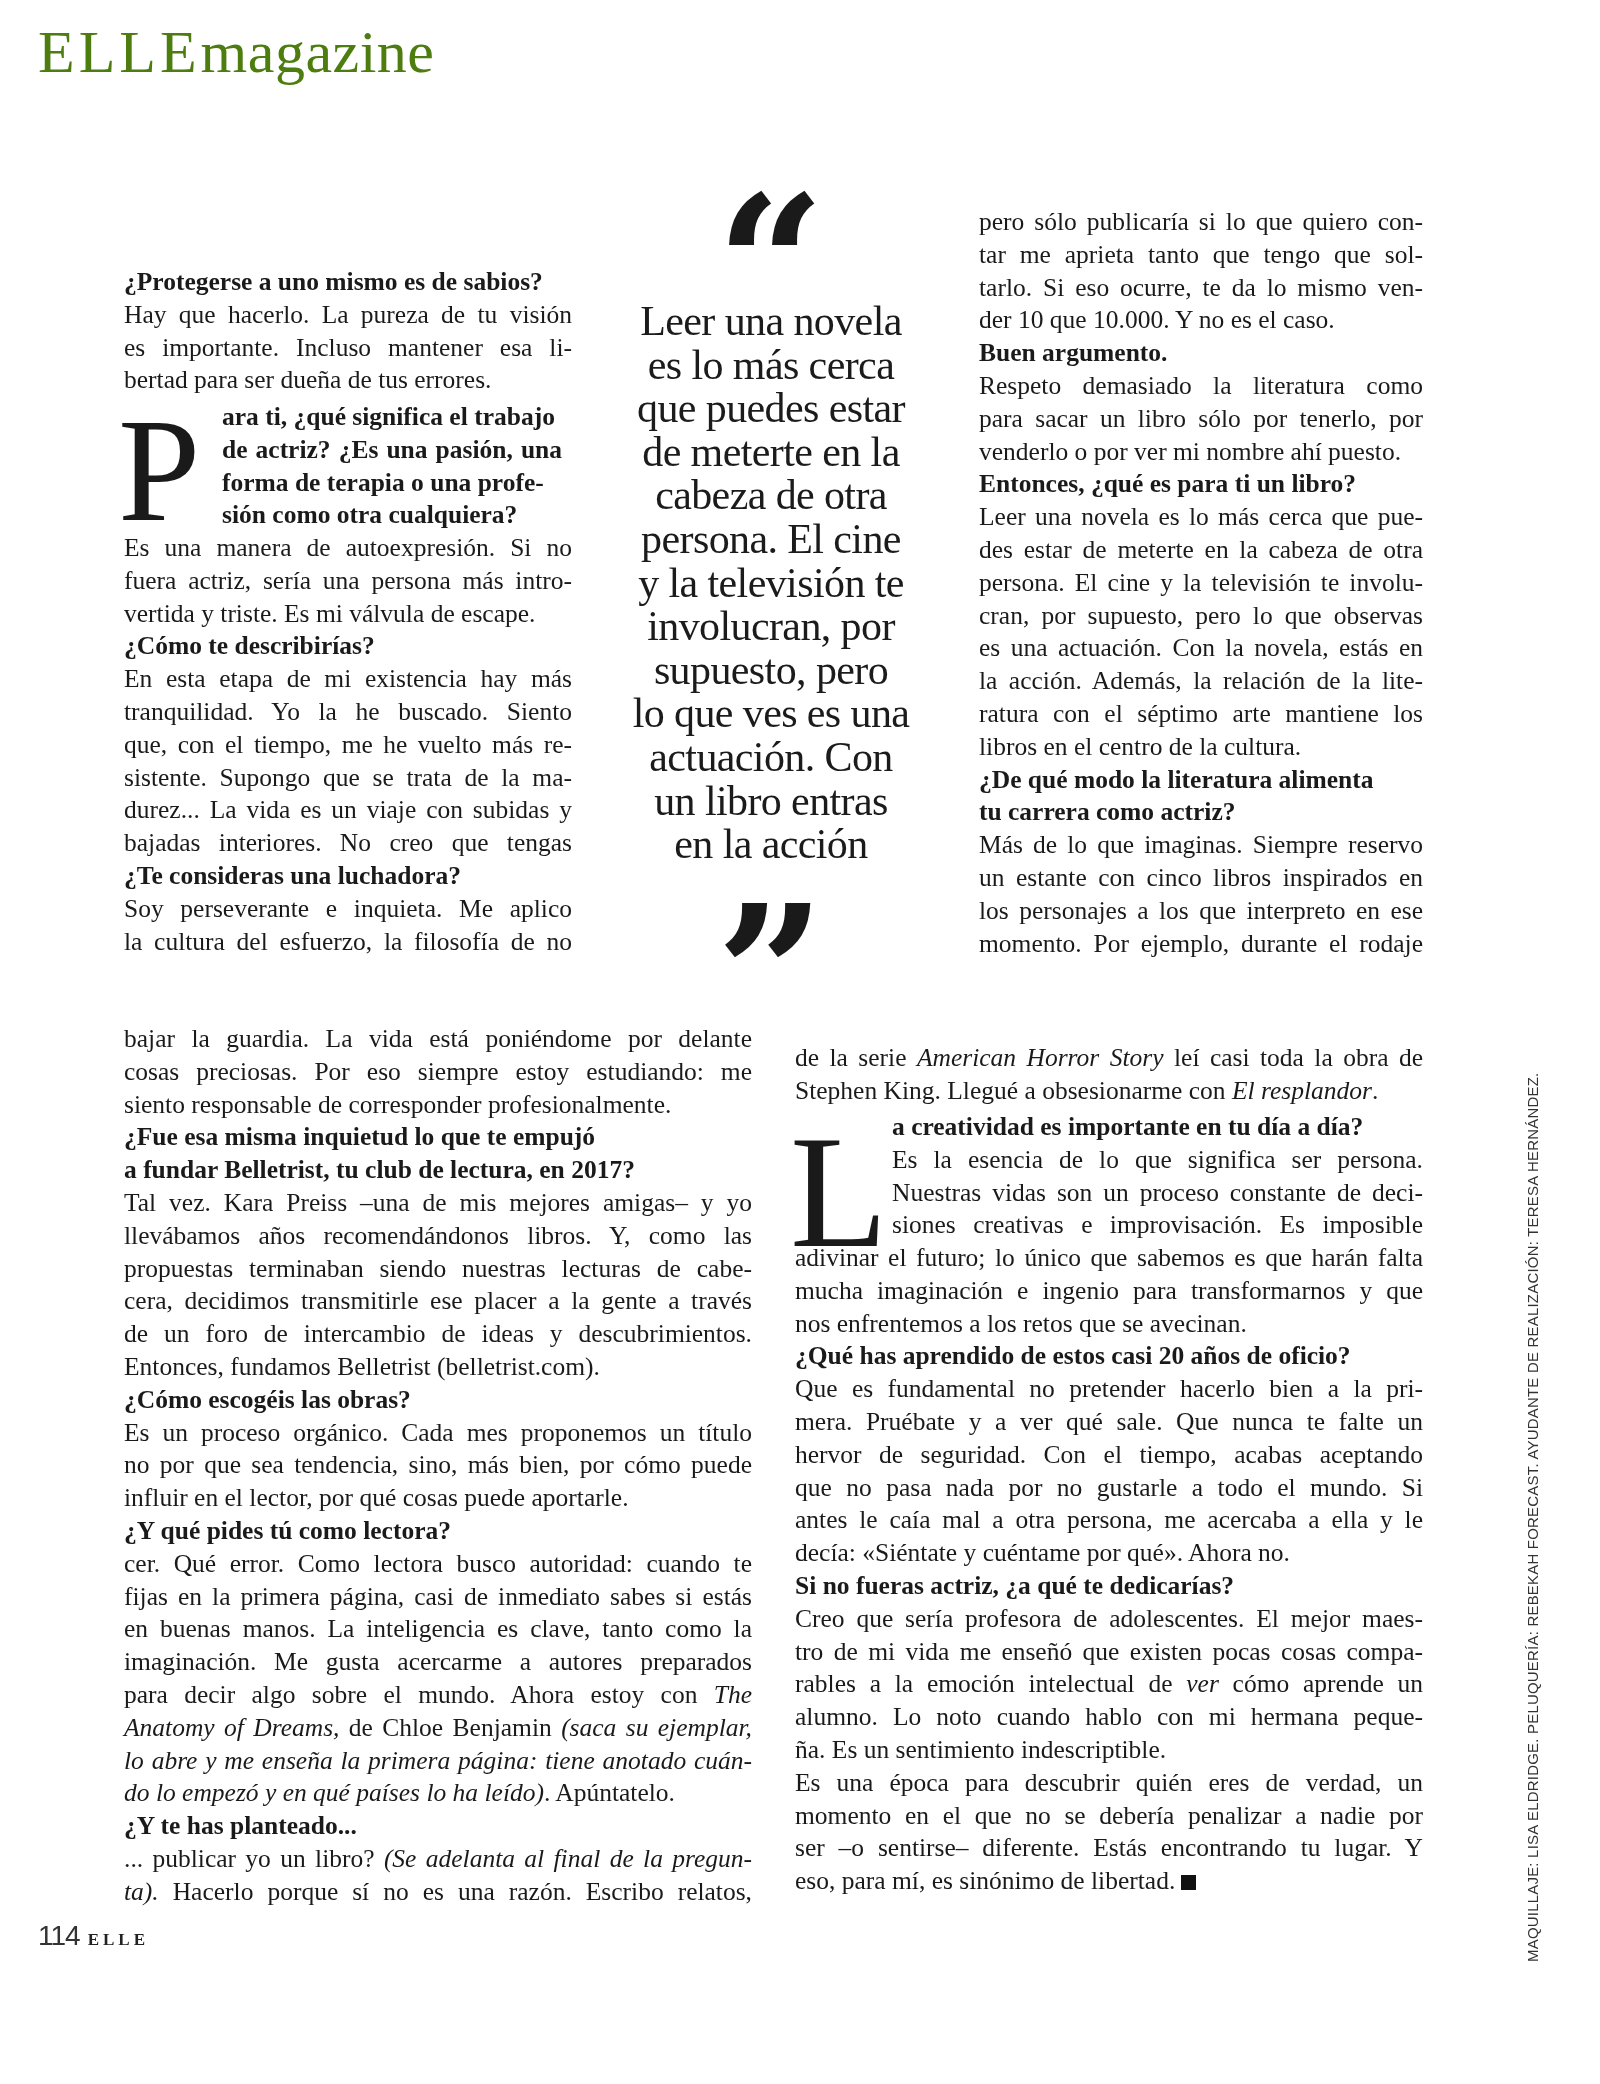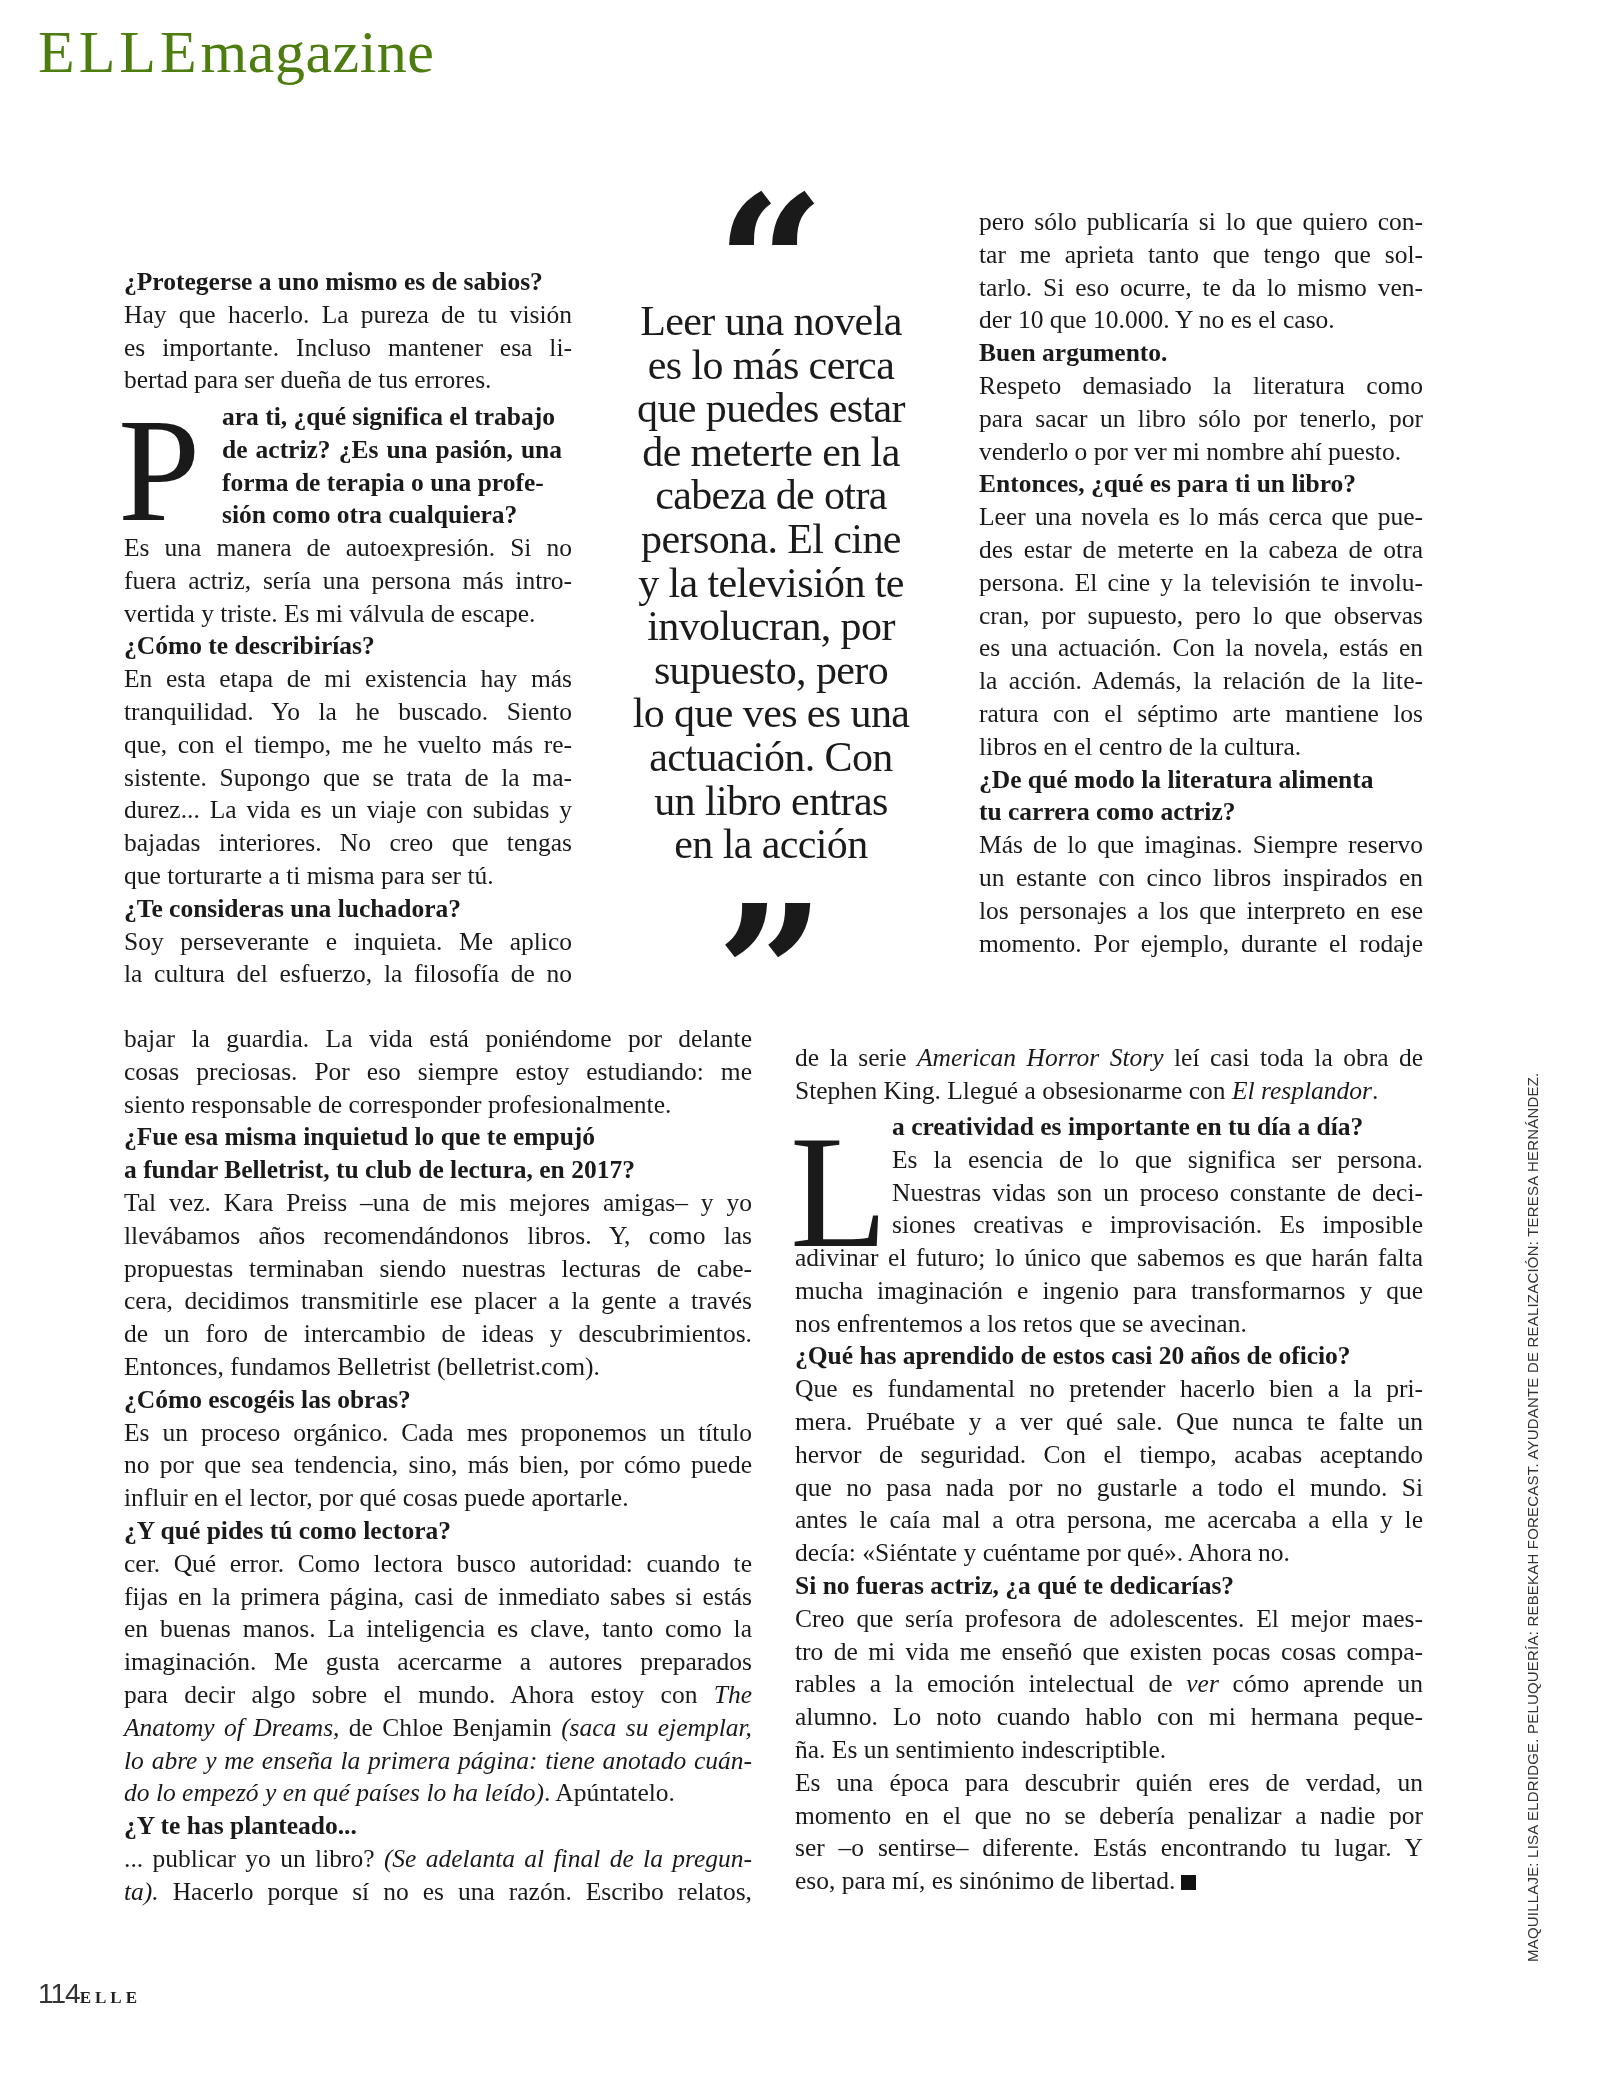--- a/index.html
+++ b/index.html
@@ -11,21 +11,21 @@
   .line { display:block; white-space:nowrap; text-align:justify; text-align-last:justify; height:32.8px; overflow:visible; }
   .line.last { text-align-last:left; }
   .q { font-weight:700; }
   .i { font-style:italic; }
   .dropcap { position:absolute; font-size:148px; line-height:1; font-weight:400; color:#1a1a1a; }
   .pull { position:absolute; left:608px; top:300px; width:326px; text-align:center; font-size:42px; line-height:43.6px; color:#1b1b1b; letter-spacing:-0.6px; }
   .pull .pl { display:block; white-space:nowrap; }
   .qmark { position:absolute; font-size:190px; line-height:1; font-weight:700; color:#1a1a1a; font-family:"DejaVu Serif","Liberation Serif",serif; }
   .credit { position:absolute; left:1524px; top:1962px; transform-origin:0 0; transform:rotate(-90deg);
             font-family:"Liberation Sans","DejaVu Sans",sans-serif; font-size:15px; letter-spacing:0.2px; color:#333; white-space:nowrap; }
-  .folio { position:absolute; left:38px; top:1978px; display:flex; align-items:baseline; }
+  .folio { position:absolute; left:38px; top:1920px; display:flex; align-items:baseline; gap:8px; }
   .folio .num { font-family:"Liberation Sans","DejaVu Sans",sans-serif; font-weight:300; font-size:28px; color:#333; letter-spacing:-1px; }
   .folio .brand { font-size:17px; letter-spacing:4px; color:#222; font-weight:700; }
   .endmark { display:inline-block; width:15px; height:15px; background:#111; margin-left:6px; vertical-align:-1px; }
 </style>
 </head>
 <body>
 
 <div class="masthead"><span class="elle">ELLE</span><span>magazine</span></div>
 
 <div class="col" style="left:124px; top:246px; width:448px;margin-top:20px;">
@@ -47,21 +47,20 @@
   <span class="line">Es una manera de autoexpresión. Si no</span>
   <span class="line">fuera actriz, sería una persona más intro-</span>
   <span class="line last">vertida y triste. Es mi válvula de escape.</span>
   <span class="line last q">¿Cómo te describirías?</span>
   <span class="line">En esta etapa de mi existencia hay más</span>
   <span class="line">tranquilidad. Yo la he buscado. Siento</span>
   <span class="line">que, con el tiempo, me he vuelto más re-</span>
   <span class="line">sistente. Supongo que se trata de la ma-</span>
   <span class="line">durez... La vida es un viaje con subidas y</span>
   <span class="line">bajadas interiores. No creo que tengas</span>
-  <span class="line last">que torturarte a ti misma para ser tú.</span>
   <span class="line last q">¿Te consideras una luchadora?</span>
   <span class="line">Soy perseverante e inquieta. Me aplico</span>
   <span class="line">la cultura del esfuerzo, la filosofía de no</span>
 </div>
 
 <div class="col" style="left:124px; top:1023px; width:628px;">
   <span class="line">bajar la guardia. La vida está poniéndome por delante</span>
   <span class="line">cosas preciosas. Por eso siempre estoy estudiando: me</span>
   <span class="line last">siento responsable de corresponder profesionalmente.</span>
   <span class="line last q">¿Fue esa misma inquietud lo que te empujó</span>

